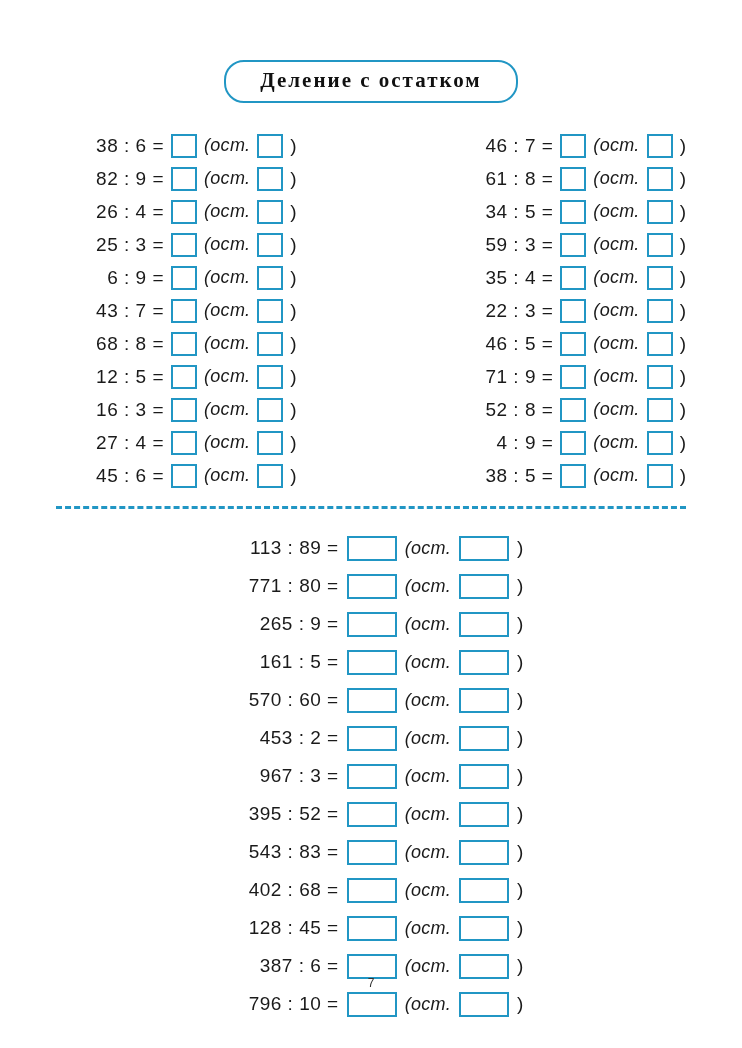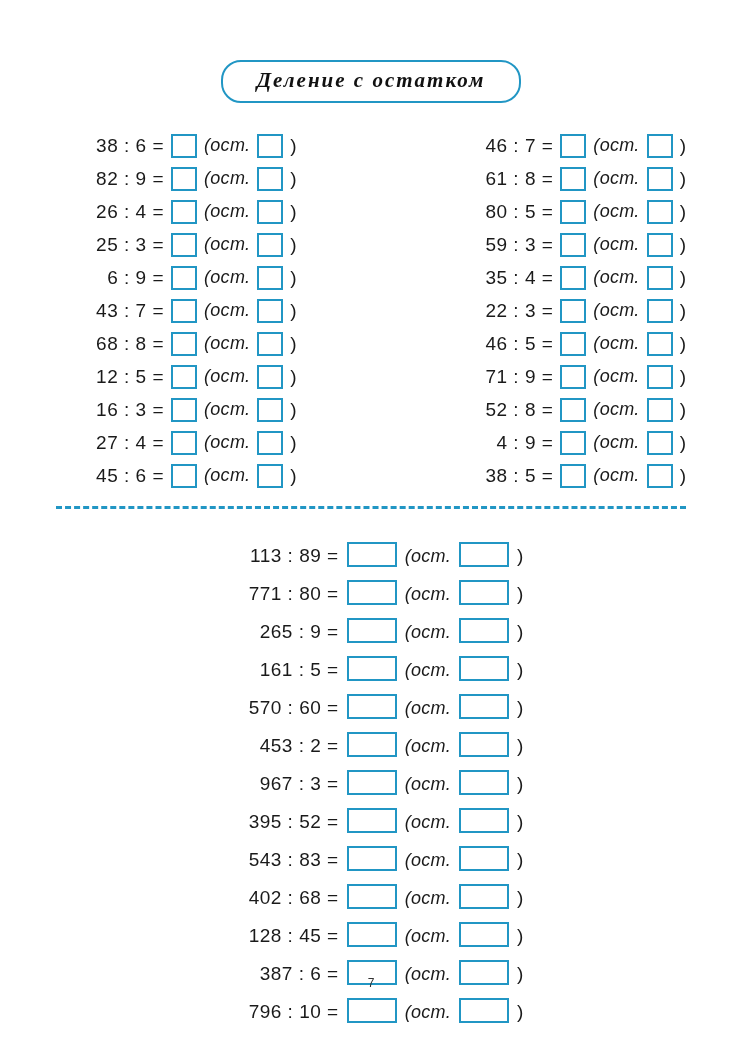--- a/index.html
+++ b/index.html
@@ -31,21 +31,20 @@
     padding-top: 60px;
   }
   .title-pill {
     border: 2px solid #2196c4;
     border-radius: 20px;
     padding: 6px 34px 8px 34px;
     display: inline-block;
   }
   .title-text {
     font-family: "Liberation Serif", serif;
-    font-style: italic;
     font-weight: bold;
     font-size: 21px;
     letter-spacing: 2px;
     color: #111111;
     white-space: nowrap;
   }
 
   
   .columns {
     display: flex;
@@ -100,21 +99,21 @@
 
   
   .bottom {
     display: flex;
     flex-direction: column;
     align-items: center;
     padding-top: 20px;
   }
   .brow {
     display: flex;
-    align-items: flex-end;
+    align-items: center;
     height: 38px;
     font-size: 20px;
     white-space: nowrap;
   }
 
   
   .page-number {
     position: absolute;
     bottom: 58px;
     left: 0;
@@ -224,21 +223,21 @@
           <span class="paren">)</span>
         </div>
         <div class="row">
           <span class="expr expr-small">61 : 8 =</span>
           <span class="box box-sm"></span>
           <span class="ost">(ост.</span>
           <span class="box box-sm"></span>
           <span class="paren">)</span>
         </div>
         <div class="row">
-          <span class="expr expr-small">80 : 5 =</span>
+          <span class="expr expr-small">34 : 5 =</span>
           <span class="box box-sm"></span>
           <span class="ost">(ост.</span>
           <span class="box box-sm"></span>
           <span class="paren">)</span>
         </div>
         <div class="row">
           <span class="expr expr-small">59 : 3 =</span>
           <span class="box box-sm"></span>
           <span class="ost">(ост.</span>
           <span class="box box-sm"></span>

